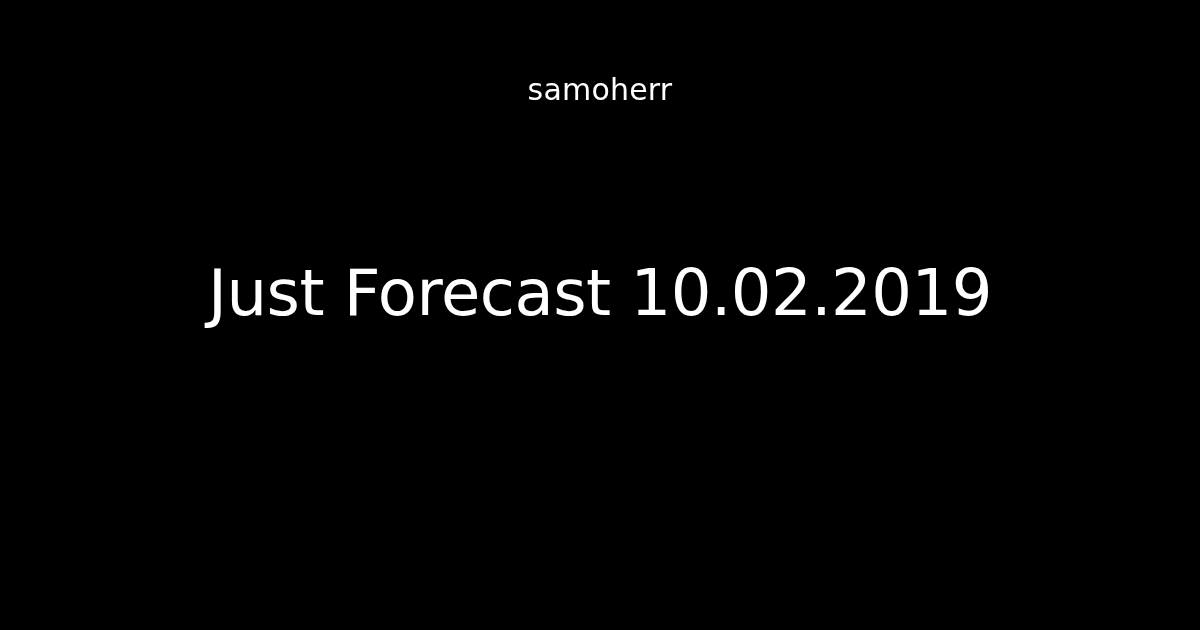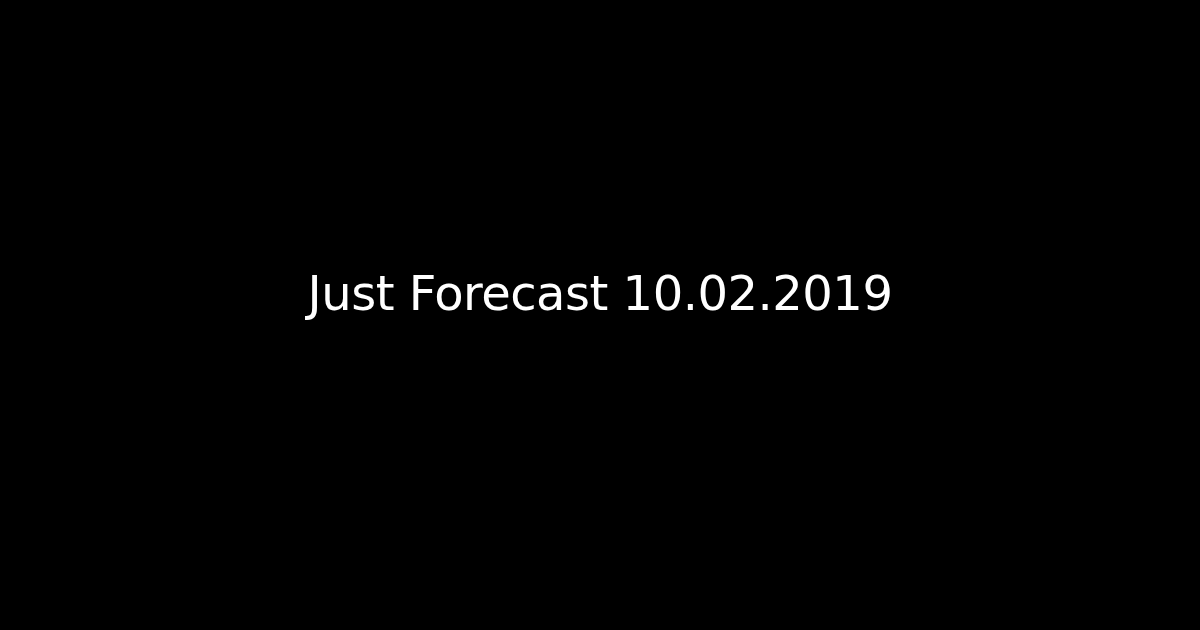--- a/index.html
+++ b/index.html
@@ -50,34 +50,35 @@
     top: 255px;
     text-align: center;
     padding: 0 60px;
     box-sizing: border-box;
   }
 
   .headline {
     display: inline;
     color: #ffffff;
     font-family: "DejaVu Sans", "Liberation Sans", sans-serif;
-    font-size: 48px;
+    font-size: 64px;
     font-weight: 400;
     line-height: 76px;
     letter-spacing: -0.5px;
     white-space: nowrap;
   }
 
   .headline .headline-date {
     font-variant-numeric: oldstyle-nums;
   }
 </style>
 </head>
 <body>
 
 <div class="og-card">
 
+  <div class="site-name">samoherr</div>
 
   <div class="headline-wrap">
     <h1 class="headline"><span>Just Forecast</span><span> </span><span class="headline-date">10.02.2019</span></h1>
   </div>
 
 </div>
 
 </body></html>

